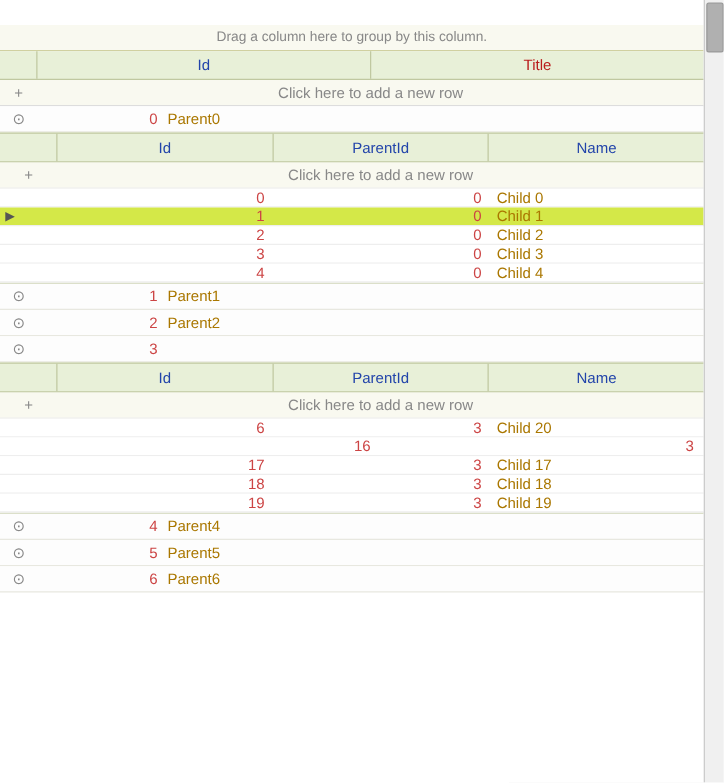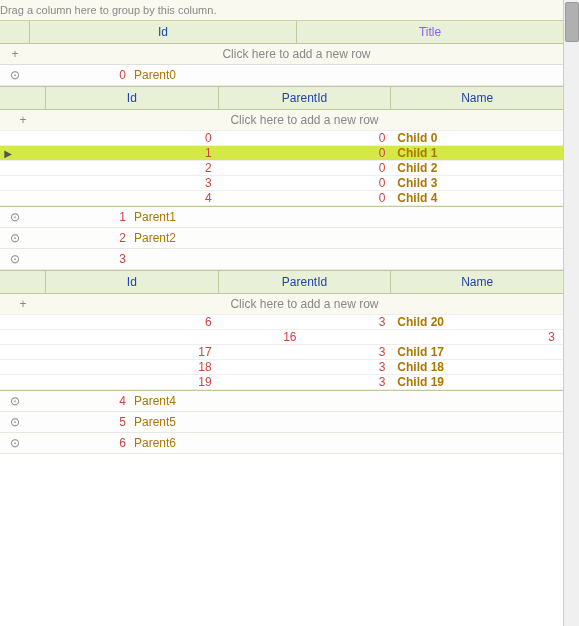--- a/index.html
+++ b/index.html
@@ -37,22 +37,24 @@
       height: 40px;
       background: #b0b0b0;
       border: 1px solid #999;
       margin-top: 2px;
       border-radius: 2px;
     }
     .drag-header {
       background: #f9f9f0;
       border-bottom: 1px solid #d0d0a0;
       padding: 4px 0;
+      text-align: center;
       color: #888;
       font-size: 11px;
+      margin-top: 20px;
     }
     .outer-header {
       display: flex;
       flex-direction: row;
       background: #e8f0d8;
       border-bottom: 1px solid #c0c8a0;
     }
     .outer-header .col-expand {
       width: 30px;
       border-right: 1px solid #c0c8a0;
@@ -62,21 +64,21 @@
       text-align: center;
       padding: 4px 0;
       color: #2244aa;
       border-right: 1px solid #c0c8a0;
       font-weight: normal;
     }
     .outer-header .col-title {
       flex: 1;
       text-align: center;
       padding: 4px 0;
-      color: #8b5cf6;
+      color: #b91c1c;
     }
     .add-row-bar {
       background: #f9f9f0;
       border-bottom: 1px solid #ddd;
       display: flex;
       align-items: center;
       padding: 3px 0;
     }
     .add-row-bar .plus-icon {
       width: 30px;
@@ -192,21 +194,20 @@
     .child-row .cr-col-parentid {
       flex: 1;
       text-align: right;
       padding-right: 8px;
       color: #cc4444;
     }
     .child-row .cr-col-name {
       flex: 1;
       padding-left: 4px;
       color: #aa7700;
-      font-weight: bold;
     }
   </style>
 </head>
 <body>
 
 <div class="main-container">
   <div class="content-area">
 
     <div class="drag-header">
       <span>Drag a column here to group by this column.</span>

